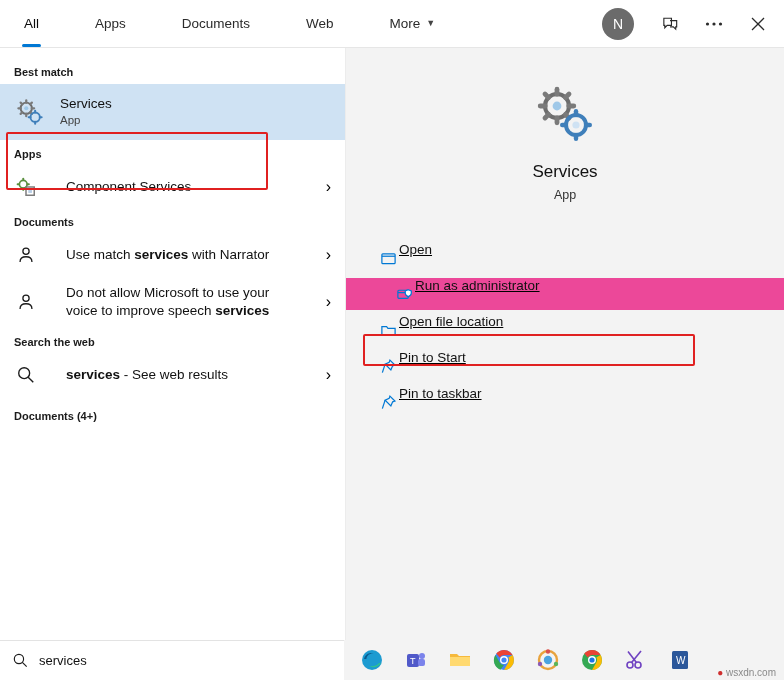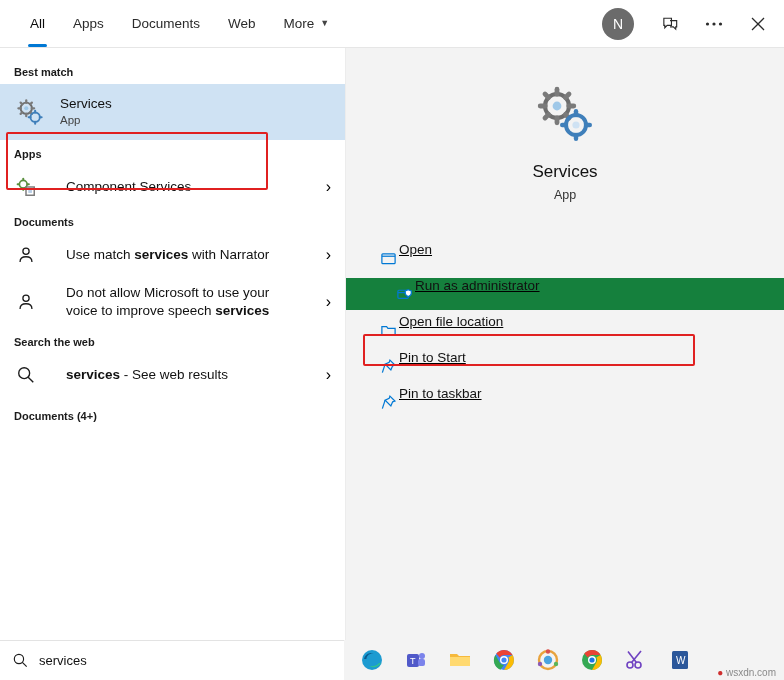--- a/index.html
+++ b/index.html
@@ -16,21 +16,21 @@
   }
 
   
   .topbar {
     position: absolute; top: 0; left: 0;
     width: 784px; height: 48px;
     background: #ffffff;
     border-bottom: 1px solid #e6e6e6;
     display: flex; align-items: stretch;
   }
-  .navtabs { display: flex; align-items: stretch; padding-left: 16px; }
+  .navtabs { display: flex; align-items: stretch; padding-left: 10px; gap: 28px; }
   .navtab {
     display: flex; align-items: center; justify-content: center;
     padding: 0 14px;
     font-size: 13.5px; color: #2b2b2b;
     position: relative;
     cursor: default;
   }
   .navtab.active { color: #0b0b0b; }
   .navtab.active::after {
     content: "";
@@ -126,21 +126,21 @@
   .hero-sub { font-size: 12.5px; color: #333; margin-top: 6px; }
 
   .actions { margin-top: 40px; }
   .action-row {
     display: flex; 
     height: 32px; gap: 1px;
     padding-left: 32px;
     margin-bottom: 4px;
     text-decoration: underline;
   }
-  .action-row.hl { background: #15803d; padding-left: 48px; }
+  .action-row.hl { background: #ec4899; padding-left: 48px; }
   .action-row .ico { width: 20px; flex: 0 0 20px; display: flex; justify-content: center; align-items: center; color: #0078d4; }
   .action-row .lbl { font-size: 13.5px; color: #111; }
 
   
   .taskbar {
     position: absolute; left: 0; top: 640px;
     width: 784px; height: 40px;
     background: #f3f3f3;
     display: flex; align-items: center;
   }

